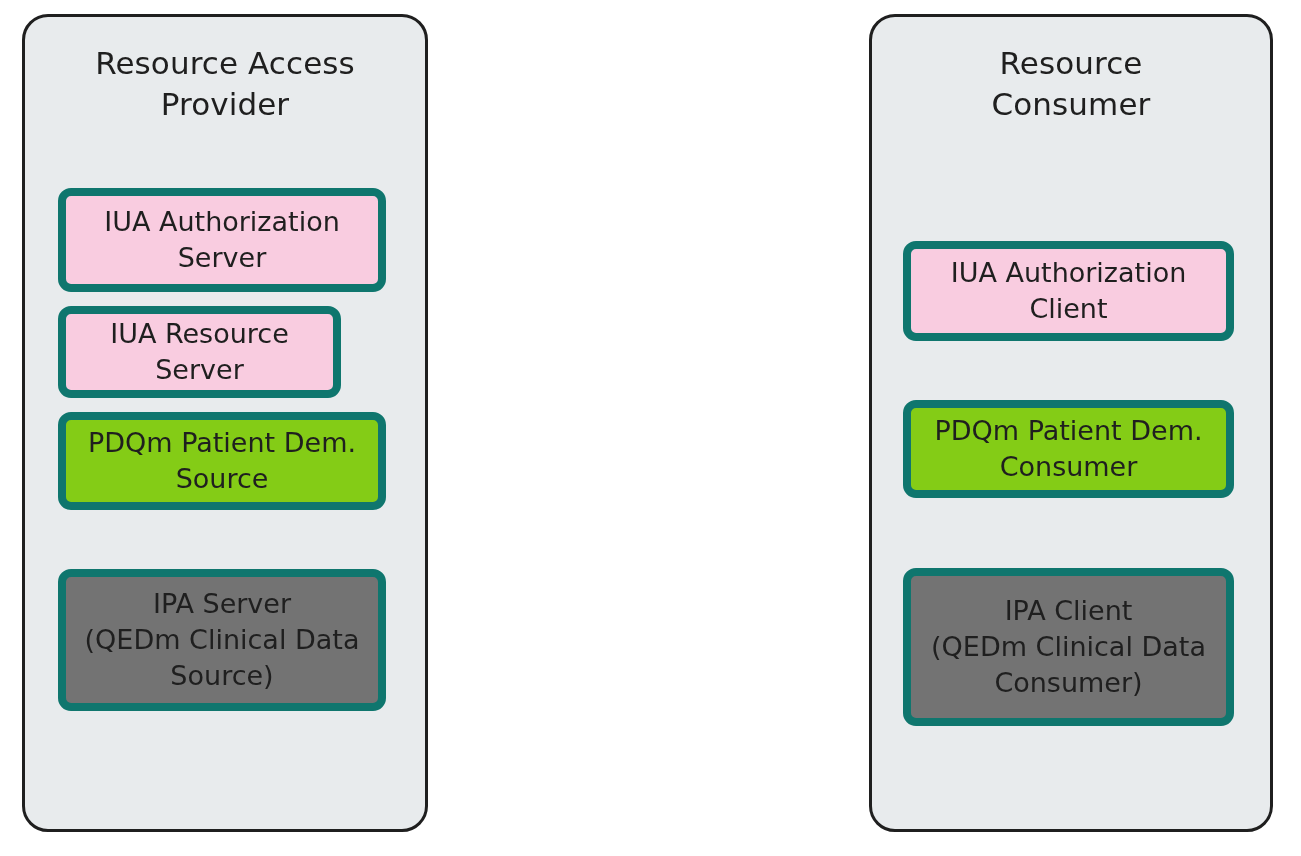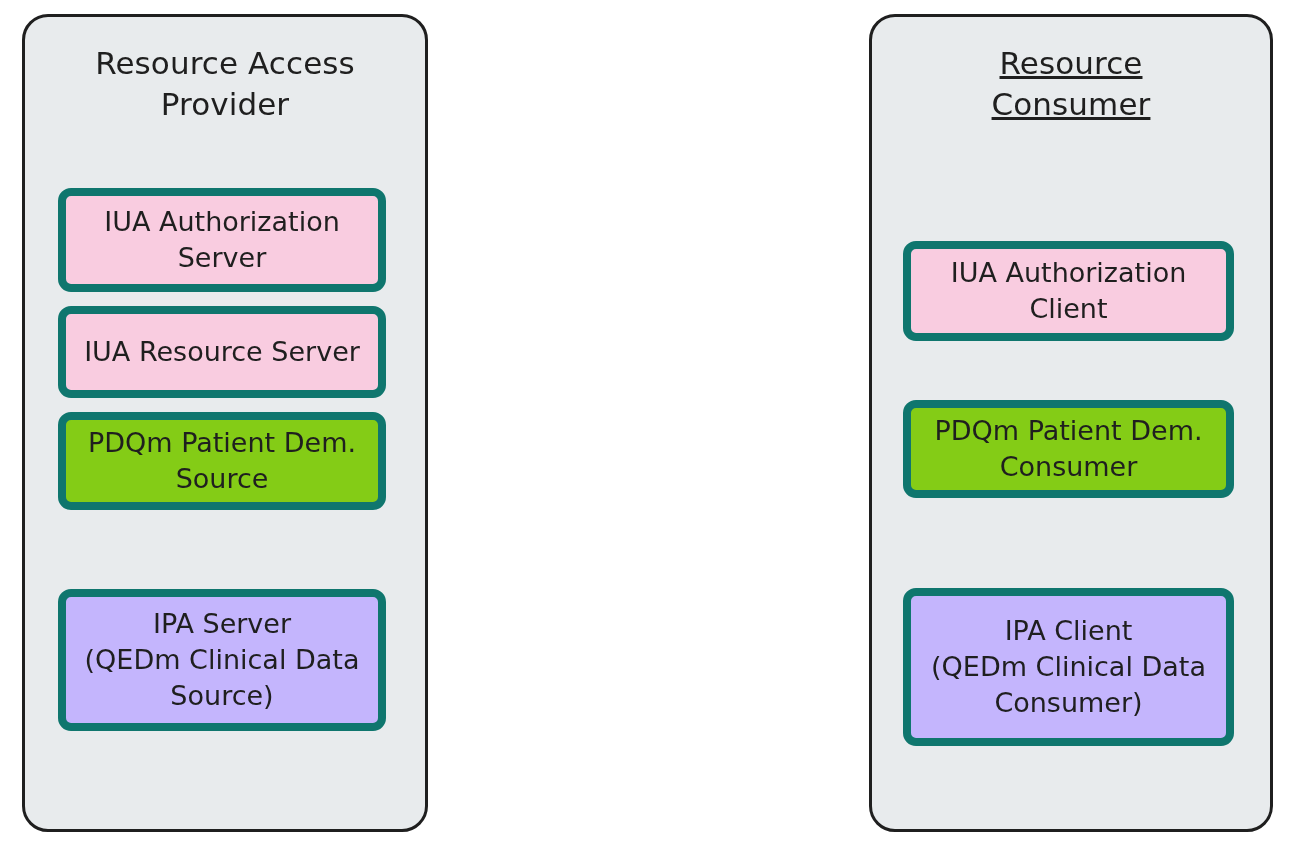--- a/index.html
+++ b/index.html
@@ -42,44 +42,44 @@
     left: 0;
     right: 0;
     text-align: center;
     font-size: 31px;
     line-height: 1.32;
     color: #1f1f1f;
     letter-spacing: 0.1px;
     white-space: pre-line;
   }
   #title-provider { top: 26px; }
-  #title-consumer { top: 26px; text-decoration: underline; }
+  #title-consumer { top: 26px; }
 
   .actor-box {
     position: absolute;
     box-sizing: border-box;
     border: 8px solid #0f766e;
     border-radius: 13px;
     display: flex;
     align-items: center;
     justify-content: center;
     text-align: center;
     font-size: 27px;
     line-height: 1.33;
     color: #1f1f1f;
     white-space: pre-line;
     padding: 2px 6px;
   }
   .fill-pink   { background: #f9cce0; }
   .fill-purple { background: #84cc16; }
-  .fill-green  { background: #c4b5fd; margin-top: 20px; }
+  .fill-green  { background: #737373; }
 
   
   #box-iua-auth-server   { left: 33px;  top: 171px; width: 328px; height: 104px; }
-  #box-iua-res-server    { left: 33px;  top: 289px; width: 328px; height: 92px;  }
+  #box-iua-res-server    { left: 33px;  top: 289px; width: 283px; height: 92px;  }
   #box-pdqm-source       { left: 33px;  top: 395px; width: 328px; height: 98px;  }
   #box-ipa-server        { left: 33px;  top: 552px; width: 328px; height: 142px; }
 
   
   #box-iua-auth-client   { left: 31px;  top: 224px; width: 331px; height: 100px; }
   #box-pdqm-consumer     { left: 31px;  top: 383px; width: 331px; height: 98px;  }
   #box-ipa-client        { left: 31px;  top: 551px; width: 331px; height: 158px; }
 </style>
 </head>
 <body>

